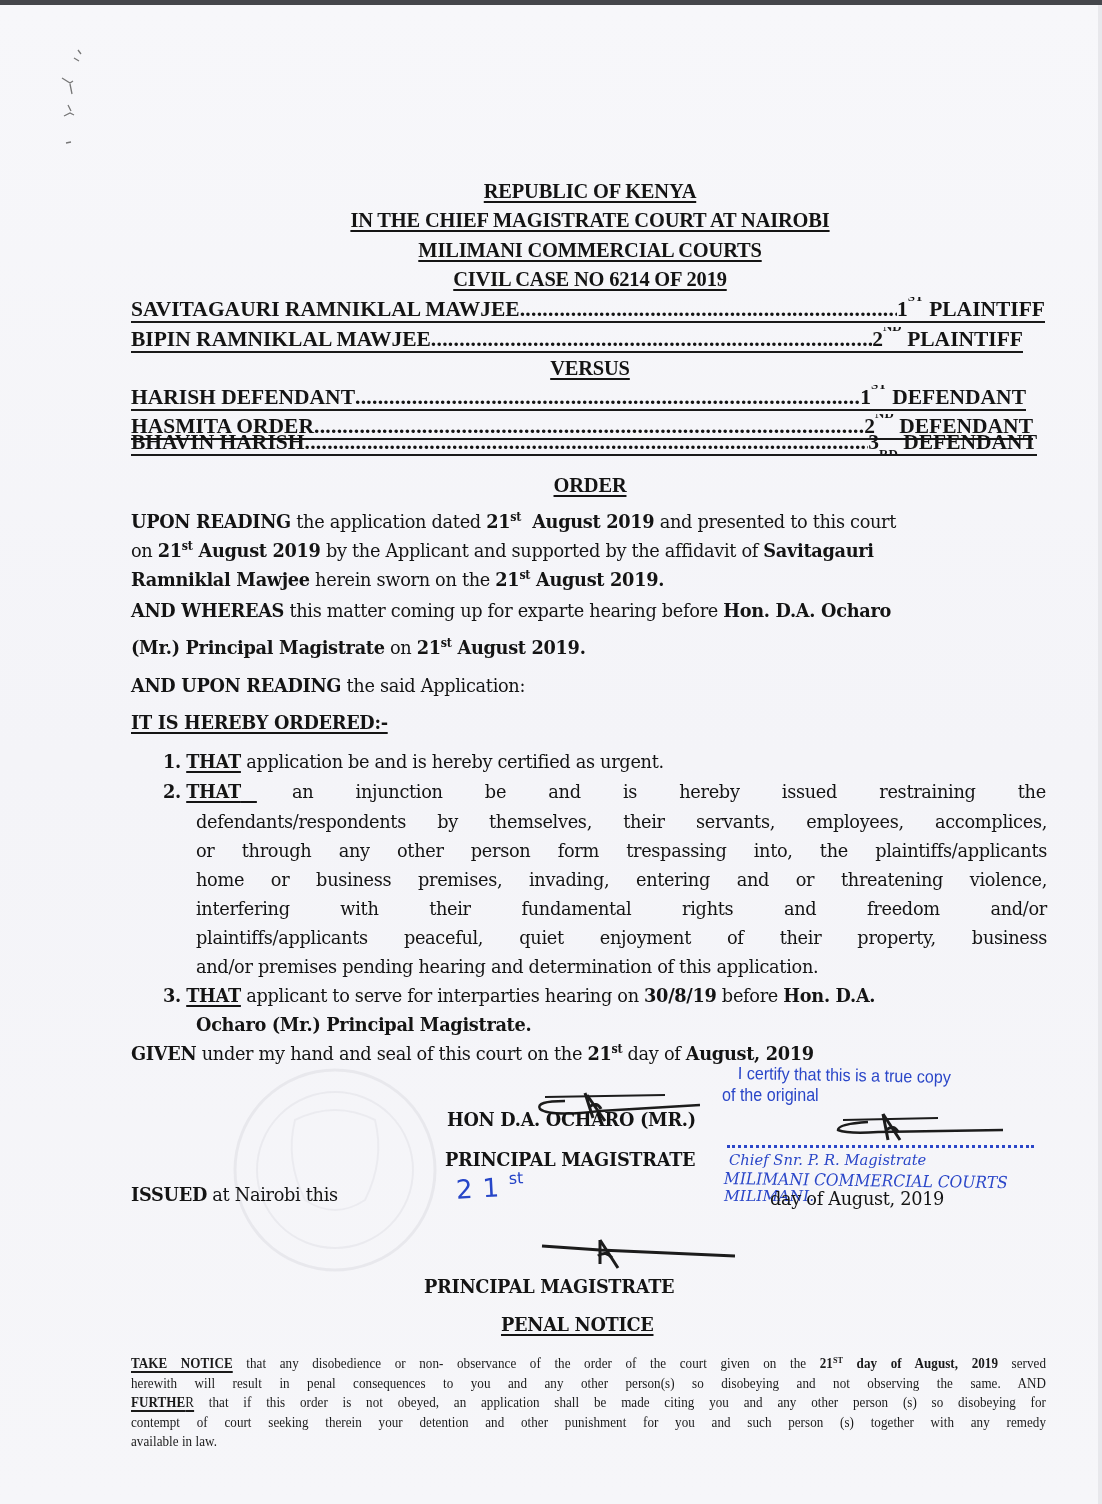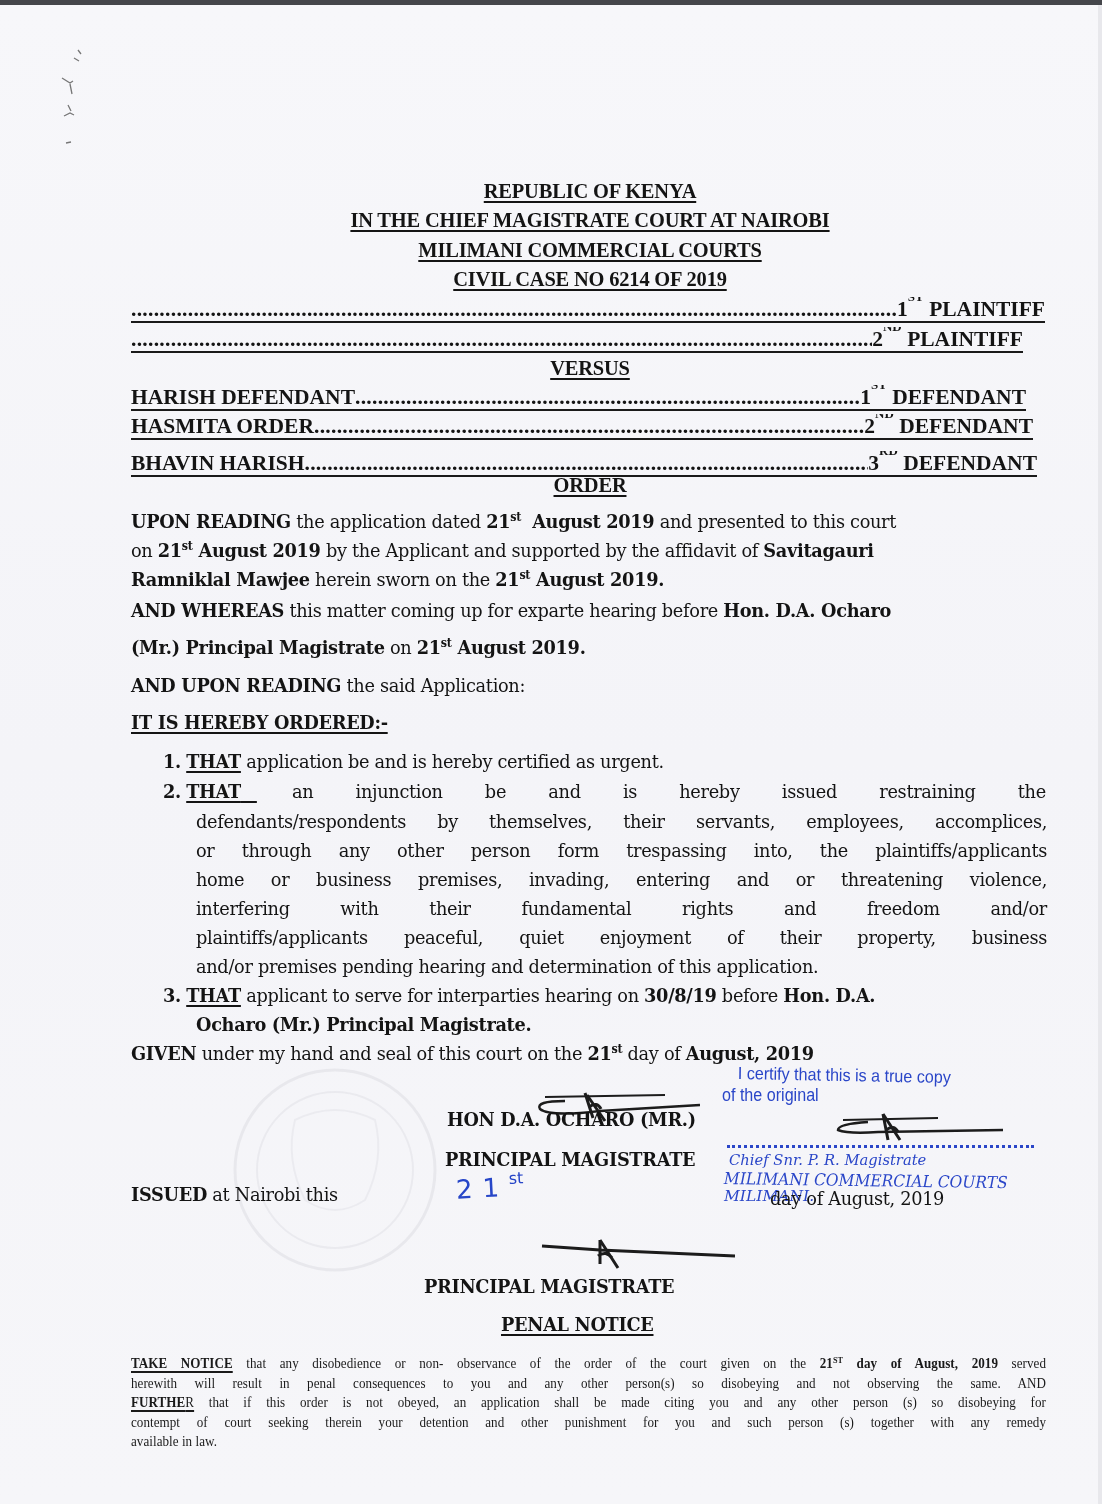--- a/index.html
+++ b/index.html
@@ -65,27 +65,29 @@
 <svg class="specks" viewBox="0 0 40 110">
   <path d="M28 10 l3 4 M24 18 l5 3 M12 38 l8 5 l3 -2 M20 44 l2 10 M18 65 l3 6 M14 76 l6 -3 l4 2 M16 103 l5 -1" stroke="#777" stroke-width="1.3" fill="none"></path>
 </svg>
 
 <div class="hdr" style="top:178px;"><span>REPUBLIC OF KENYA</span></div>
 <div class="hdr" style="top:207px;"><span>IN THE CHIEF MAGISTRATE COURT AT NAIROBI</span></div>
 <div class="hdr" style="top:237px;"><span>MILIMANI COMMERCIAL COURTS</span></div>
 <div class="hdr" style="top:266px;"><span>CIVIL CASE NO 6214 OF 2019</span></div>
 
 <div class="party" style="top:297px; width:914px;">
+  <span>SAVITAGAURI RAMNIKLAL MAWJEE</span>
     <span class="dots">......................................................................................................................................................</span>
     <span>1</span>
     <sup>ST</sup>
     <span>&nbsp;</span>
     <span>PLAINTIFF</span>
 </div>
 <div class="party" style="top:327px; width:892px;">
+  <span>BIPIN RAMNIKLAL MAWJEE</span>
     <span class="dots">......................................................................................................................................................</span>
     <span>2</span>
     <sup>ND</sup>
     <span>&nbsp;</span>
     <span>PLAINTIFF</span>
 </div>
 <div class="hdr" style="top:355px;"><span>VERSUS</span></div>
 <div class="party" style="top:385px; width:895px;">
   <span>HARISH DEFENDANT</span>
     <span class="dots">......................................................................................................................................................</span>
@@ -95,21 +97,21 @@
     <span>DEFENDANT</span>
 </div>
 <div class="party" style="top:414px; width:902px;">
   <span>HASMITA ORDER</span>
     <span class="dots">......................................................................................................................................................</span>
     <span>2</span>
     <sup>ND</sup>
     <span>&nbsp;</span>
     <span>DEFENDANT</span>
 </div>
-<div class="party" style="top:451px; width:906px;">
+<div class="party" style="top:430px; width:906px;align-items:flex-end;">
   <span>BHAVIN HARISH</span>
     <span class="dots">......................................................................................................................................................</span>
     <span>3</span>
     <sup>RD</sup>
     <span>&nbsp;</span>
     <span>DEFENDANT</span>
 </div>
 <div class="hdr" style="top:472px;"><span>ORDER</span></div>
 
 <div class="txt" style="top:510px;">

